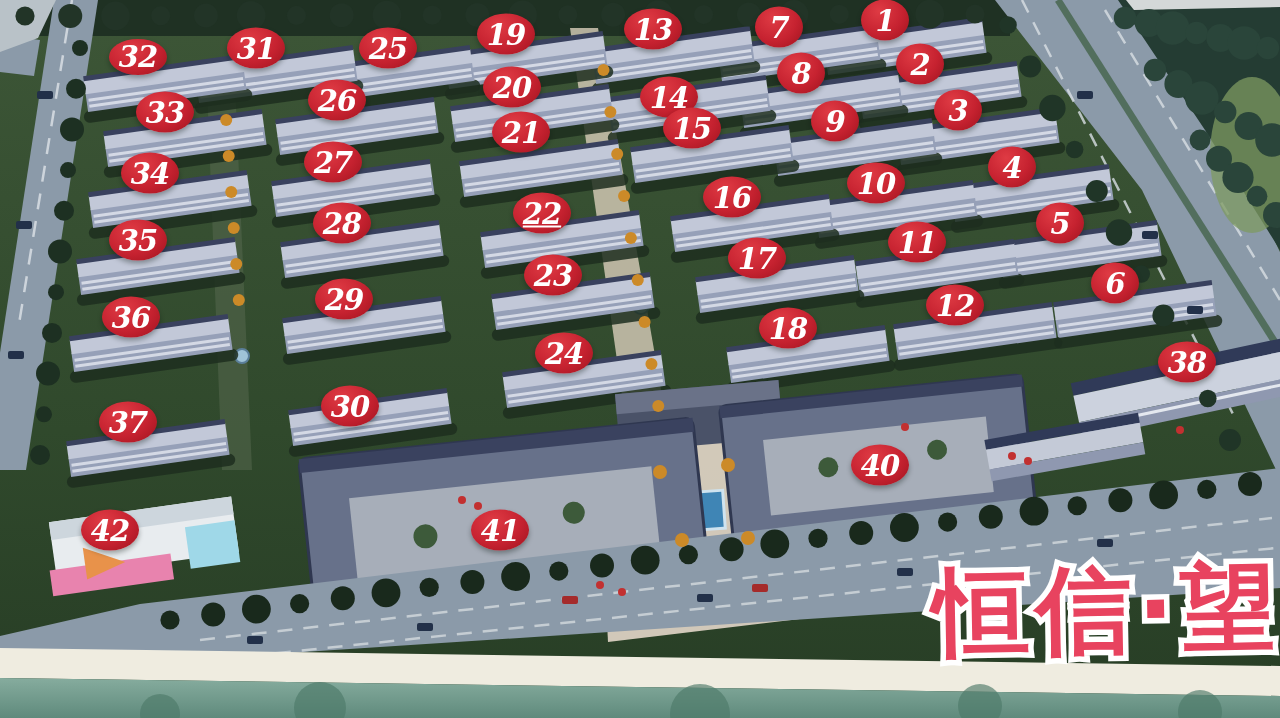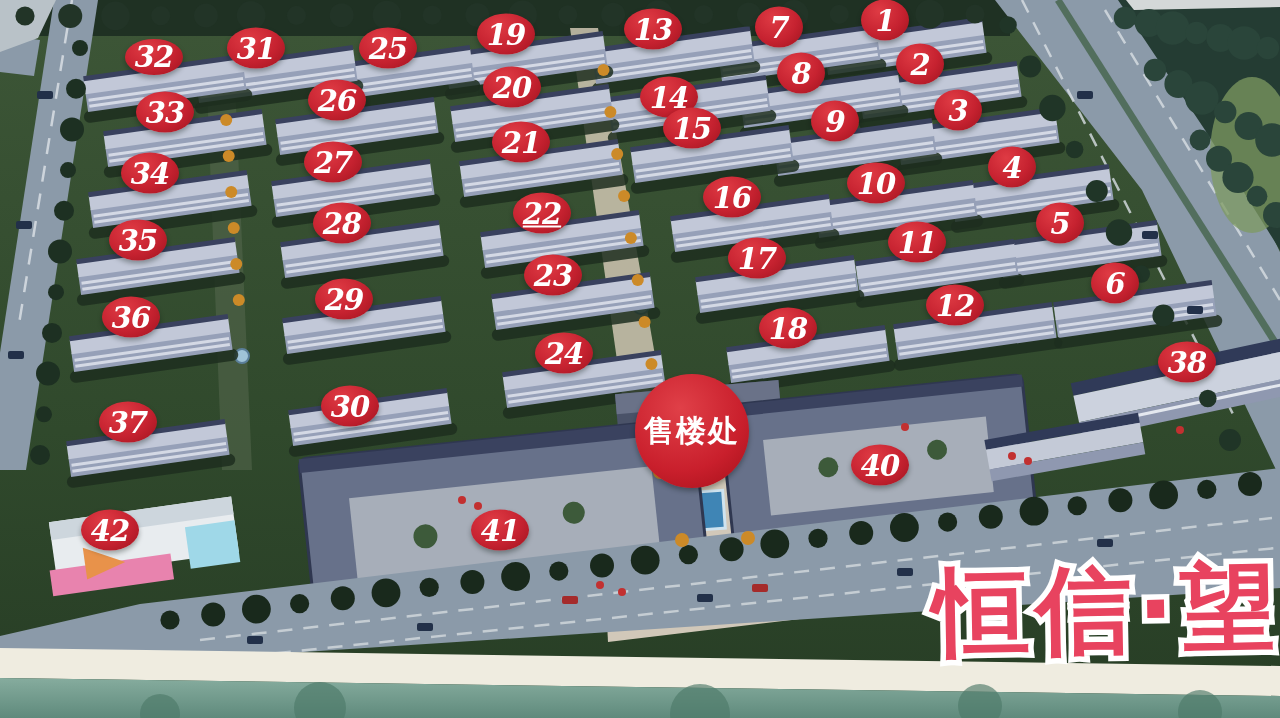--- a/index.html
+++ b/index.html
@@ -562,40 +562,39 @@
       <div class="badge" style="left: 917px; top: 242px; width: 58px; height: 41px;">11</div>
       <div class="badge" style="left: 955px; top: 305px; width: 58px; height: 41px;">12</div>
       <div class="badge" style="left: 653px; top: 29px; width: 58px; height: 41px;">13</div>
       <div class="badge" style="left: 669px; top: 78px; width: 58px; height: 41px; margin-top: 19px;">14</div>
       <div class="badge" style="left: 692px; top: 128px; width: 58px; height: 41px;">15</div>
       <div class="badge" style="left: 732px; top: 197px; width: 58px; height: 41px;">16</div>
       <div class="badge" style="left: 757px; top: 258px; width: 58px; height: 41px;">17</div>
       <div class="badge" style="left: 788px; top: 328px; width: 58px; height: 41px;">18</div>
       <div class="badge" style="left: 506px; top: 34px; width: 58px; height: 41px;">19</div>
       <div class="badge" style="left: 512px; top: 87px; width: 58px; height: 41px;">20</div>
-      <div class="badge" style="left: 521px; top: 142px; width: 58px; height: 41px; font-style: italic;">21</div>
+      <div class="badge" style="left: 521px; top: 132px; width: 58px; height: 41px; font-style: italic;">21</div>
       <div class="badge" style="left: 542px; top: 213px; width: 58px; height: 41px; text-decoration: underline;">22</div>
       <div class="badge" style="left: 553px; top: 275px; width: 58px; height: 41px;">23</div>
       <div class="badge" style="left: 564px; top: 353px; width: 58px; height: 41px;">24</div>
       <div class="badge" style="left: 388px; top: 48px; width: 58px; height: 41px;">25</div>
       <div class="badge" style="left: 337px; top: 100px; width: 58px; height: 41px;">26</div>
       <div class="badge" style="left: 333px; top: 162px; width: 58px; height: 41px;">27</div>
       <div class="badge" style="left: 342px; top: 223px; width: 58px; height: 41px;">28</div>
       <div class="badge" style="left: 344px; top: 299px; width: 58px; height: 41px;">29</div>
       <div class="badge" style="left: 350px; top: 391px; width: 58px; height: 41px; margin-top: 15px;">30</div>
       <div class="badge" style="left: 256px; top: 48px; width: 58px; height: 41px;">31</div>
-      <div class="badge" style="left: 154px; top: 57px; width: 58px; height: 36px;">32</div>
+      <div class="badge" style="left: 138px; top: 57px; width: 58px; height: 36px;">32</div>
       <div class="badge" style="left: 165px; top: 112px; width: 58px; height: 41px;">33</div>
       <div class="badge" style="left: 150px; top: 173px; width: 58px; height: 41px;">34</div>
       <div class="badge" style="left: 138px; top: 240px; width: 58px; height: 41px;">35</div>
       <div class="badge" style="left: 131px; top: 317px; width: 58px; height: 41px;">36</div>
       <div class="badge" style="left: 128px; top: 422px; width: 58px; height: 41px; text-align: right;">37</div>
       <div class="badge" style="left: 1187px; top: 362px; width: 58px; height: 41px;">38</div>
       <div class="badge" style="left: 880px; top: 465px; width: 58px; height: 41px;">40</div>
       <div class="badge" style="left: 500px; top: 530px; width: 58px; height: 41px;">41</div>
       <div class="badge" style="left: 110px; top: 530px; width: 58px; height: 41px;">42</div>
-      <div class="badge sales" style="left: 692px; top: 431px; width: 114px; height: 114px;">售楼处</div>
     </div>
 
   <svg class="title-svg" width="1280" height="718" viewBox="0 0 1280 718">
     <text x="934" y="646" font-family="'DejaVu Sans',sans-serif" font-weight="bold" font-size="96" fill="#e8435f" stroke="#ffffff" stroke-width="11" paint-order="stroke" letter-spacing="6" transform="rotate(-1 934 646)">恒信·望</text>
   </svg>
 </div>
 
 </body></html>

